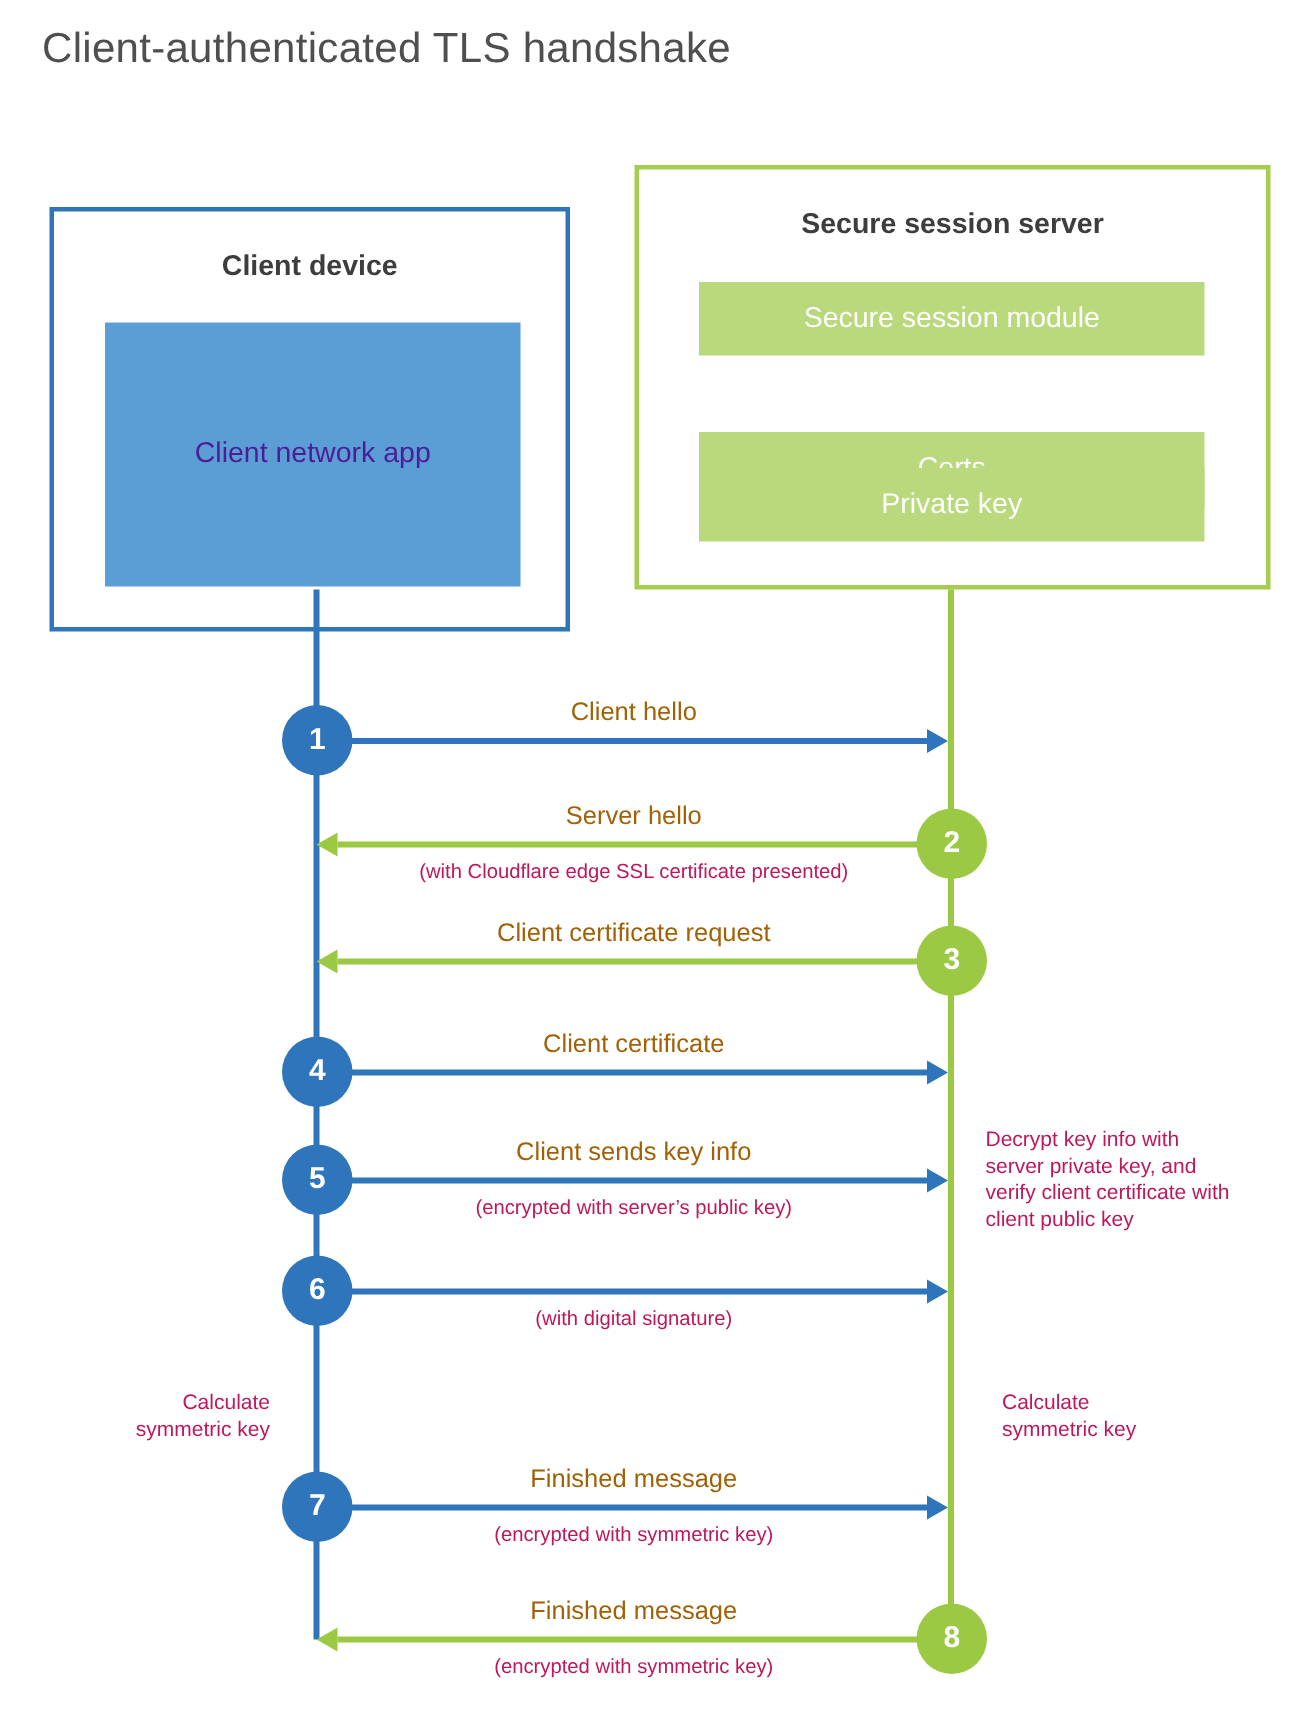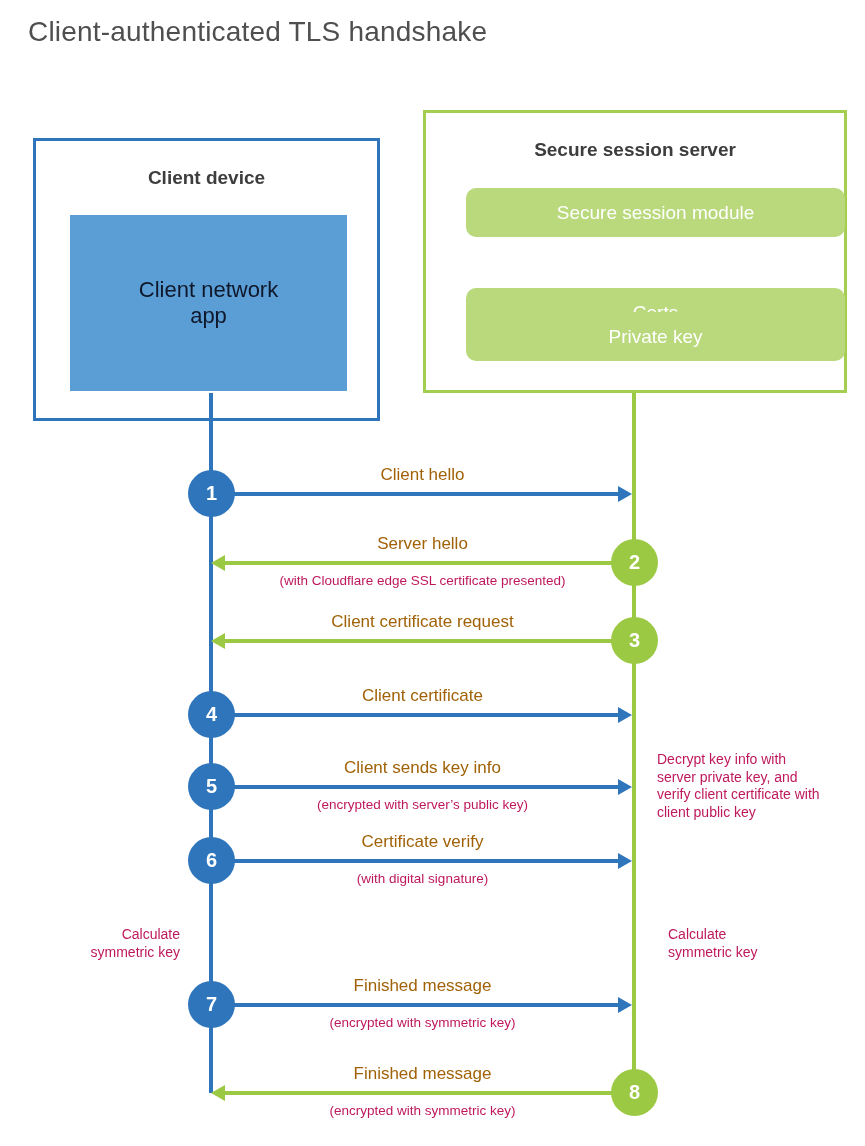--- a/index.html
+++ b/index.html
@@ -38,31 +38,30 @@
     color: #3d3d3d;
   }
   .inner-app-box {
     position: absolute;
     left: 34px; top: 74px; width: 277px; height: 176px;
     background: #5b9ed6;
     display: flex; align-items: center; justify-content: center;
     text-align: center;
   }
   .inner-app-box .label {
-    color: #0f172a; font-size: 22px; line-height: 26px; max-width: 170px;
+    color: #4c1d95; font-size: 19px; line-height: 26px; max-width: 170px;
   }
   .module-bar {
     position: absolute;
-    left: 40px; width: 379px; height: 49px;
+    left: 40px; width: 337px; height: 49px;
     background: #b9d97c;
     color: #ffffff;
     font-size: 19px;
     display: flex; align-items: center; justify-content: center;
     text-align: center;
-    border-radius: 10px;
   }
   
   .lifeline { position: absolute; width: 4px; top: 393px; height: 700px; }
   .lifeline.blue { left: 209px; background: #2e75bb; }
   .lifeline.green { left: 632px; background: #9cc943; }
   
   .circle {
     position: absolute;
     width: 47px; height: 47px;
     border-radius: 50%;
@@ -165,21 +164,20 @@
     <span>4</span>
   </div>
 
   <div class="msg-label" style="top:758px;">Client sends key info</div>
   <div class="arrow right blue" style="left:211px; top:785px; width:407px;"></div>
   <div class="msg-sublabel" style="top:797px;">(encrypted with server’s public key)</div>
   <div class="circle blue" style="top:763px;">
     <span>5</span>
   </div>
 
-  <div class="msg-label" style="top:832px;">Certificate verify</div>
   <div class="arrow right blue" style="left:211px; top:859px; width:407px;"></div>
   <div class="msg-sublabel" style="top:871px;">(with digital signature)</div>
   <div class="circle blue" style="top:837px;">
     <span>6</span>
   </div>
 
   <div class="msg-label" style="top:976px;">Finished message</div>
   <div class="arrow right blue" style="left:211px; top:1003px; width:407px;"></div>
   <div class="msg-sublabel" style="top:1015px;">(encrypted with symmetric key)</div>
   <div class="circle blue" style="top:981px;">

